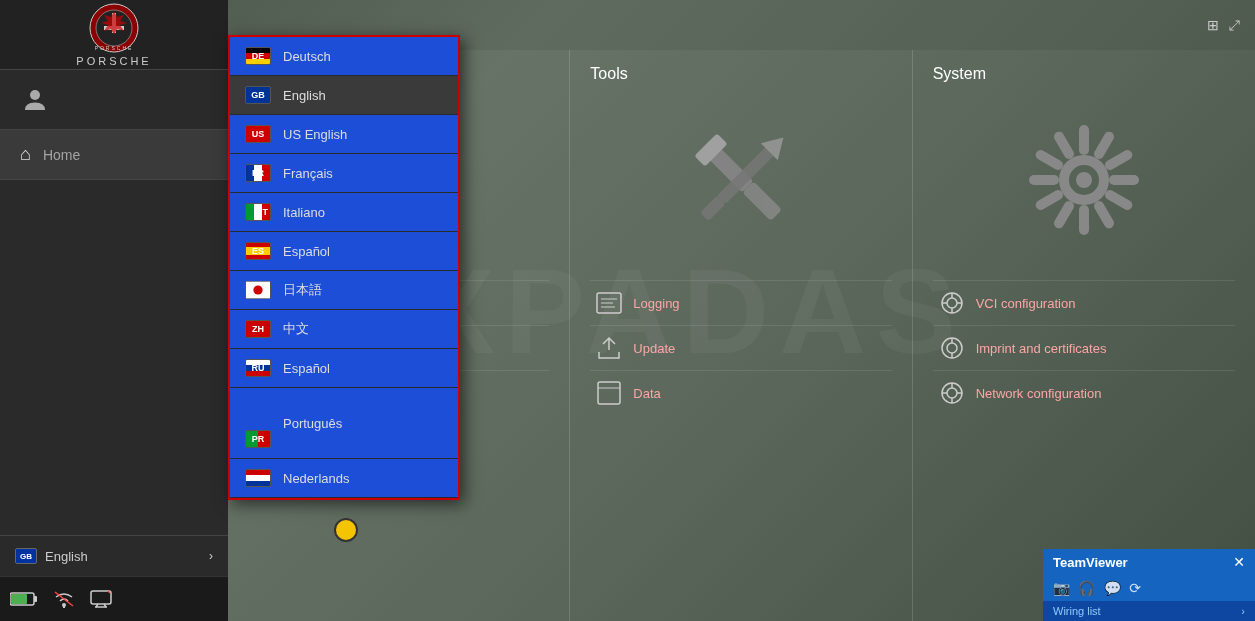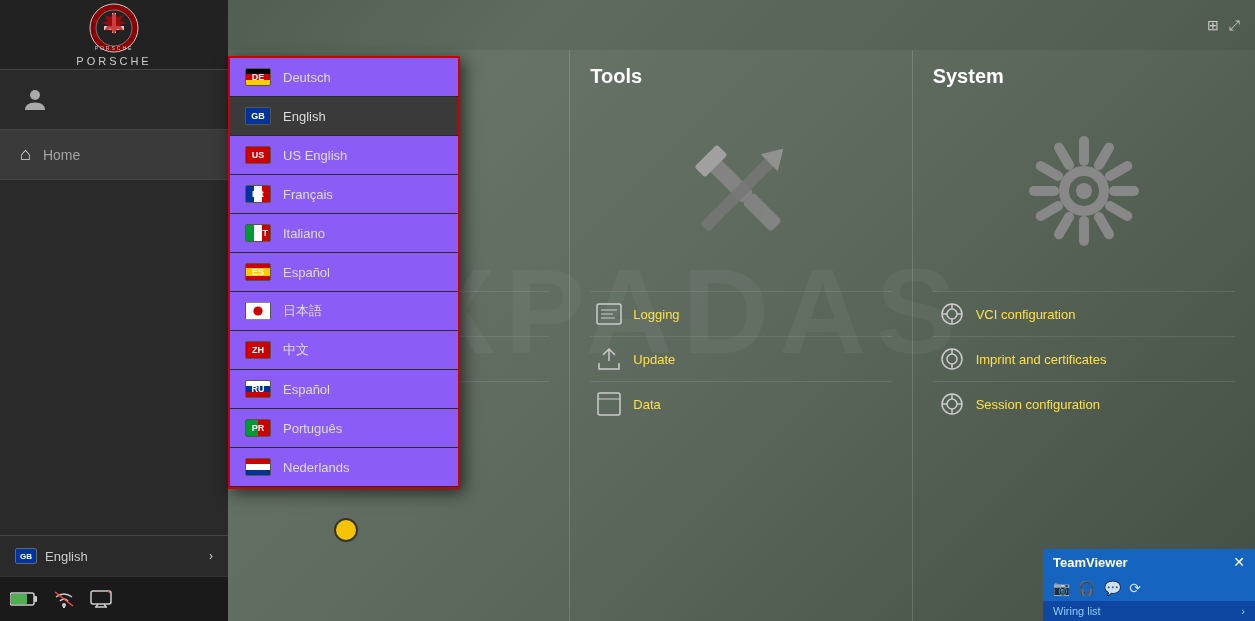--- a/index.html
+++ b/index.html
@@ -125,24 +125,24 @@
       display: flex;
       align-items: center;
       padding: 0 10px;
       gap: 15px;
       border-top: 1px solid #333;
     }
 
     
     .lang-dropdown {
       position: absolute;
-      top: 56px;
+      top: 35px;
       left: 228px;
       width: 232px;
-      background: #8b5cf6;
+      background: #1d4ed8;
       border: 2px solid #cc0000;
       z-index: 100;
       box-shadow: 4px 4px 15px rgba(0,0,0,0.6);
     }
 
     .lang-item {
       display: flex;
       align-items: center;
       padding: 10px 15px;
       gap: 12px;
@@ -165,21 +165,21 @@
     }
     .flag-de { background: linear-gradient(to bottom, #000 33%, #cc0000 33%, #cc0000 66%, #ffcc00 66%); }
     .flag-gb { background: #003399; position: relative; }
     .flag-us { background: #cc0000; }
     .flag-fr { background: linear-gradient(to right, #003399 33%, #fff 33%, #fff 66%, #cc0000 66%); text-align: right; }
     .flag-it { background: linear-gradient(to right, #009933 33%, #fff 33%, #fff 66%, #cc0000 66%); padding-left: 12px; }
     .flag-es { background: linear-gradient(to bottom, #cc0000 25%, #ffcc00 25%, #ffcc00 75%, #cc0000 75%); }
     .flag-jp { background: #fff; display: flex; align-items: center; justify-content: center; }
     .flag-zh { background: #cc0000; }
     .flag-ru { background: linear-gradient(to bottom, #fff 33%, #003399 33%, #003399 66%, #cc0000 66%); }
-    .flag-pr { background: linear-gradient(to right, #009933 50%, #cc0000 50%); }
+    .flag-pr { background: linear-gradient(to right, #009933 50%, #cc0000 50%); margin-top: 32px; }
     .flag-nl { background: linear-gradient(to bottom, #cc0000 33%, #fff 33%, #fff 66%, #003399 66%); }
 
     .lang-name { color: #ddd; font-size: 13px; }
 
     
     .main-content {
       position: absolute;
       top: 0;
       left: 228px;
       right: 0;
@@ -208,24 +208,24 @@
     }
 
     .grid-section {
       padding: 15px 20px;
       border-right: 1px solid rgba(255,255,255,0.15);
       background: rgba(0,0,0,0.25);
     }
     .grid-section:last-child { border-right: none; }
 
     .section-header {
-      font-size: 20px;
-      font-weight: bold;
+      font-size: 16px;
+      font-weight: normal;
       color: #fff;
-      margin-bottom: 13px;
+      margin-bottom: 7px;
     }
 
     
     .big-icon-area {
       display: flex;
       align-items: center;
       justify-content: center;
       height: 180px;
       margin-bottom: 10px;
     }
@@ -260,21 +260,21 @@
       gap: 10px;
       padding: 8px 5px;
       border-top: 1px solid rgba(255,255,255,0.1);
       cursor: pointer;
     }
     .menu-item-icon {
       width: 28px; height: 28px;
       color: #ccc;
       flex-shrink: 0;
     }
-    .menu-item-label { color: #fde047; font-size: 13px; }
+    .menu-item-label { color: #fca5a5; font-size: 13px; }
 
     
     .teamviewer-panel {
       position: absolute;
       bottom: 0;
       right: 0;
       width: 212px;
       background: #1565c0;
       z-index: 20;
     }
@@ -562,21 +562,21 @@
         </div>
         <div class="menu-item">
           <span class="menu-item-icon"><svg viewBox="0 0 28 28">
               <circle cx="14" cy="14" r="10" fill="none" stroke="#ccc" stroke-width="1.5"></circle>
               <circle cx="14" cy="14" r="5" fill="none" stroke="#ccc" stroke-width="1.5"></circle>
               <line x1="14" y1="4" x2="14" y2="9" stroke="#ccc" stroke-width="1.5"></line>
               <line x1="14" y1="19" x2="14" y2="24" stroke="#ccc" stroke-width="1.5"></line>
               <line x1="4" y1="14" x2="9" y2="14" stroke="#ccc" stroke-width="1.5"></line>
               <line x1="19" y1="14" x2="24" y2="14" stroke="#ccc" stroke-width="1.5"></line>
             </svg></span>
-          <span class="menu-item-label">Session configuration</span>
+          <span class="menu-item-label">Network configuration</span>
         </div>
       </div>
     </div>
 </div>
 
 <div class="teamviewer-panel">
   <div class="tv-header">
     <span class="tv-title">TeamViewer</span>
     <span class="tv-close">✕</span>
   </div>

